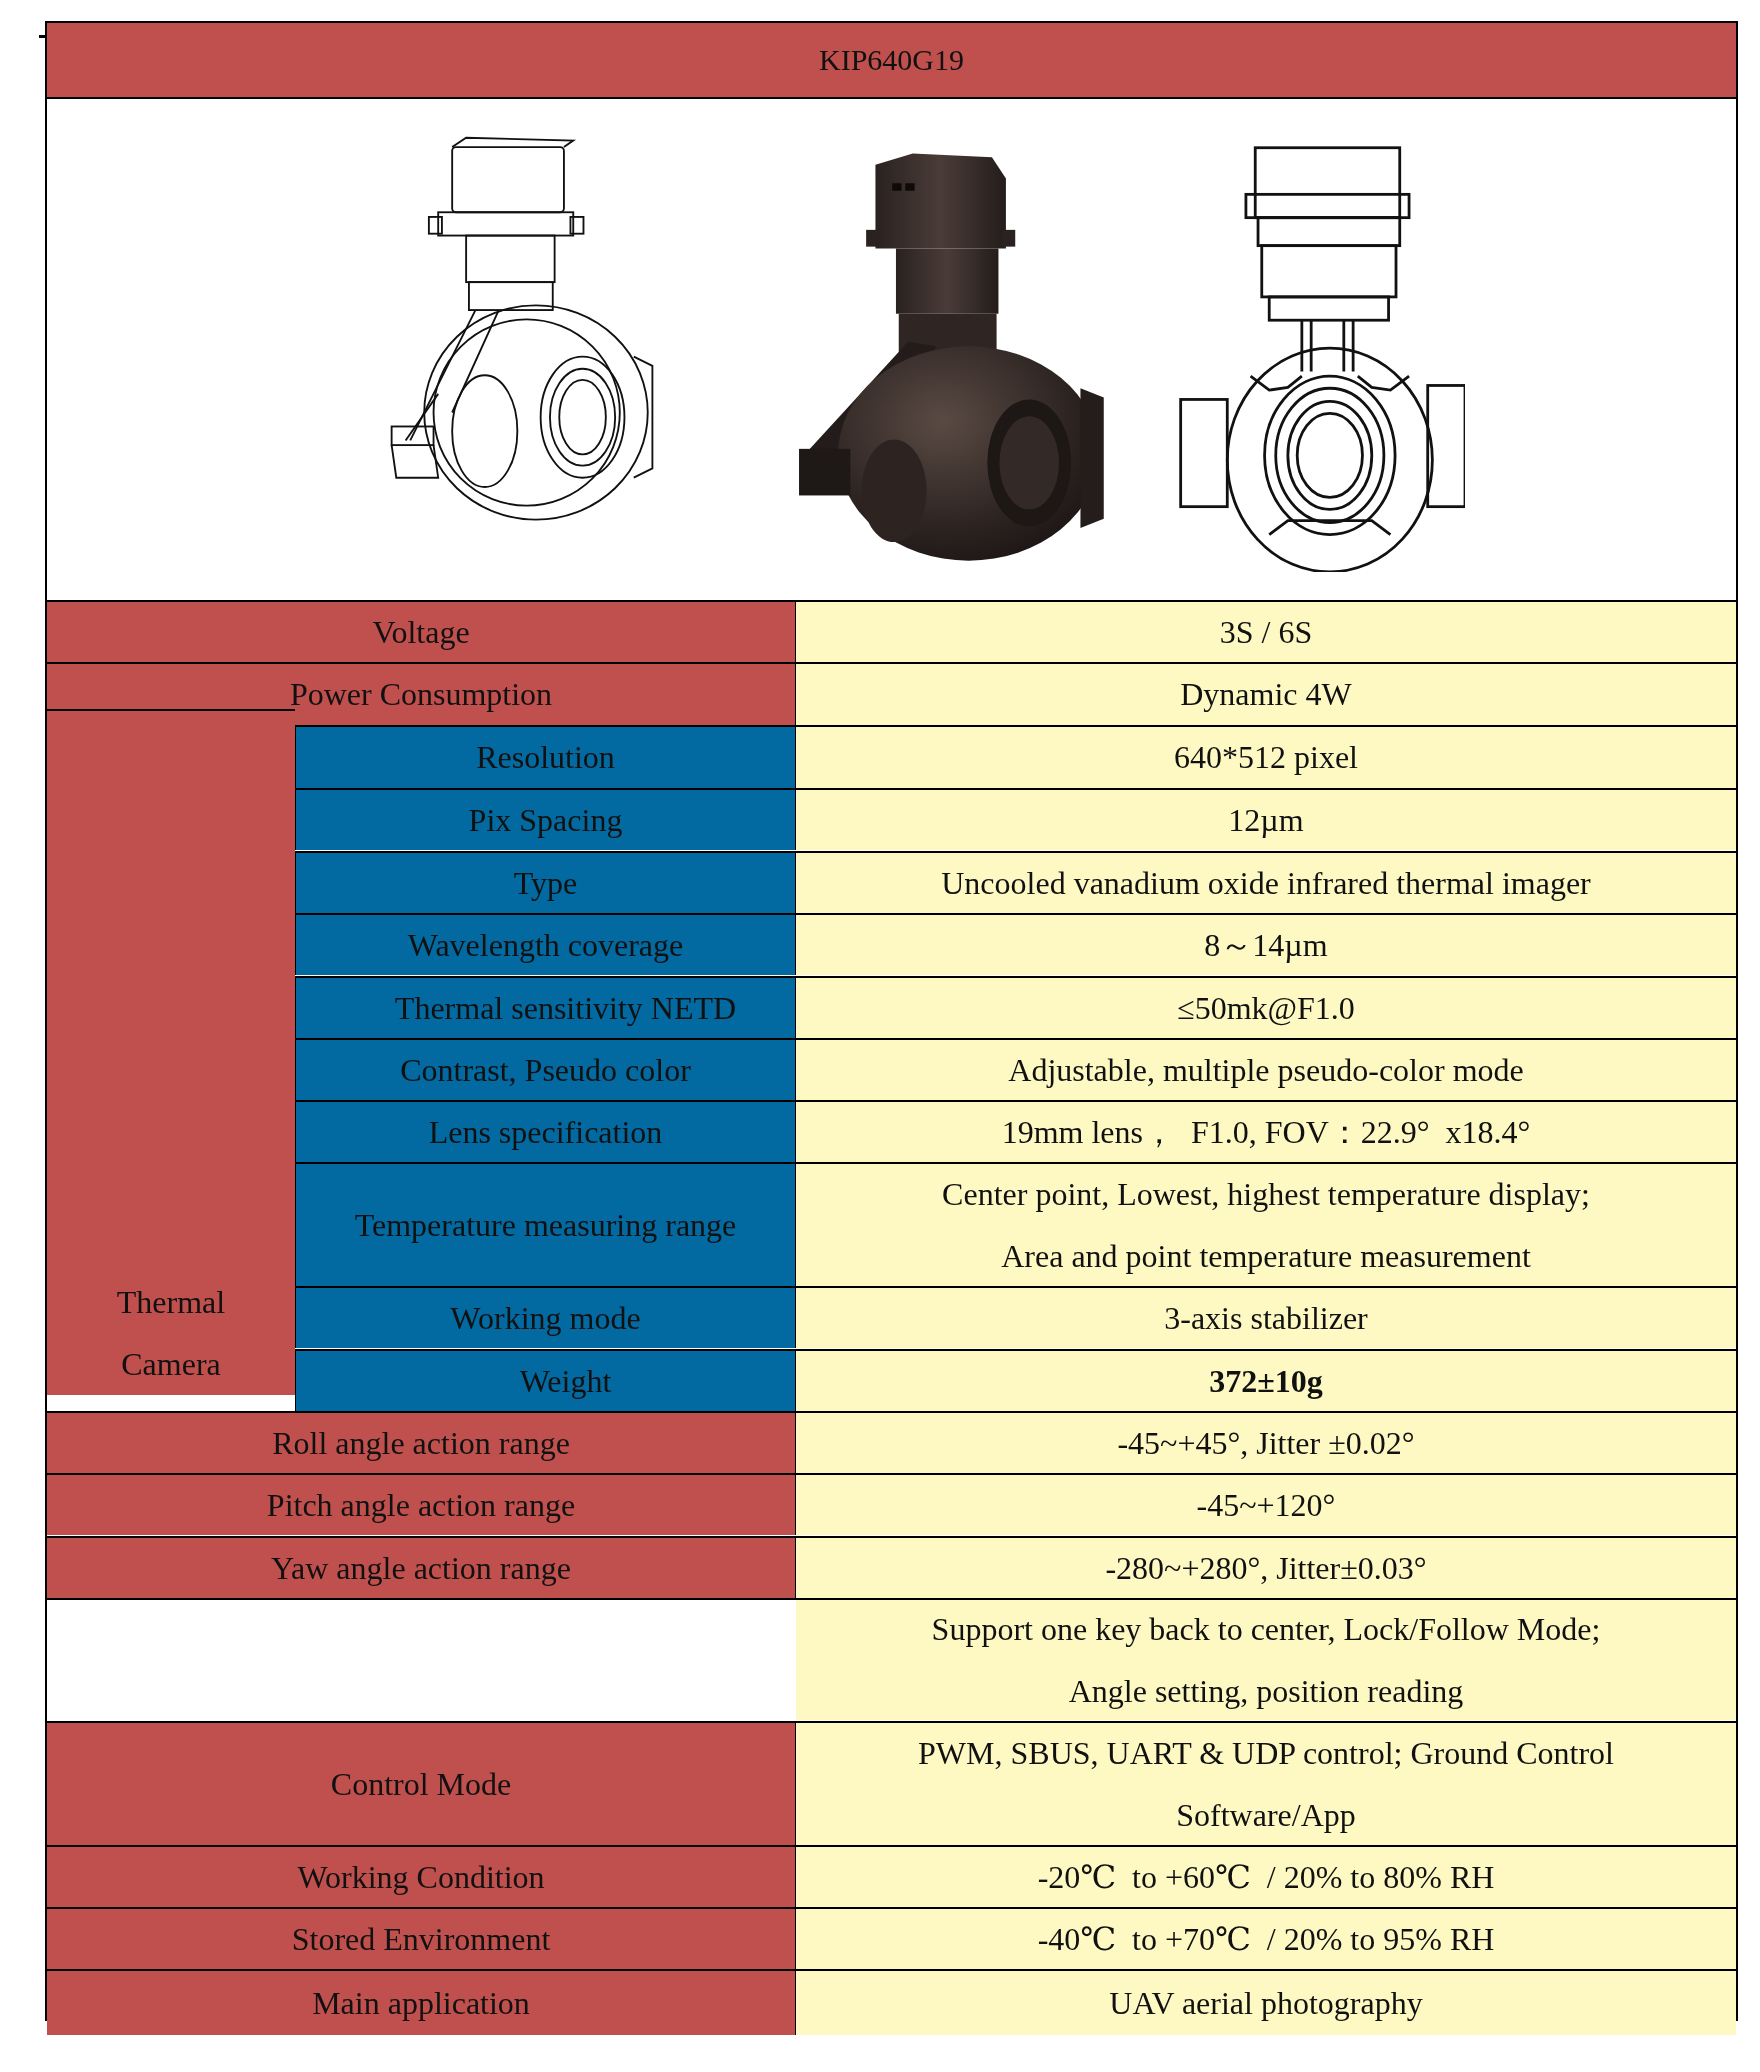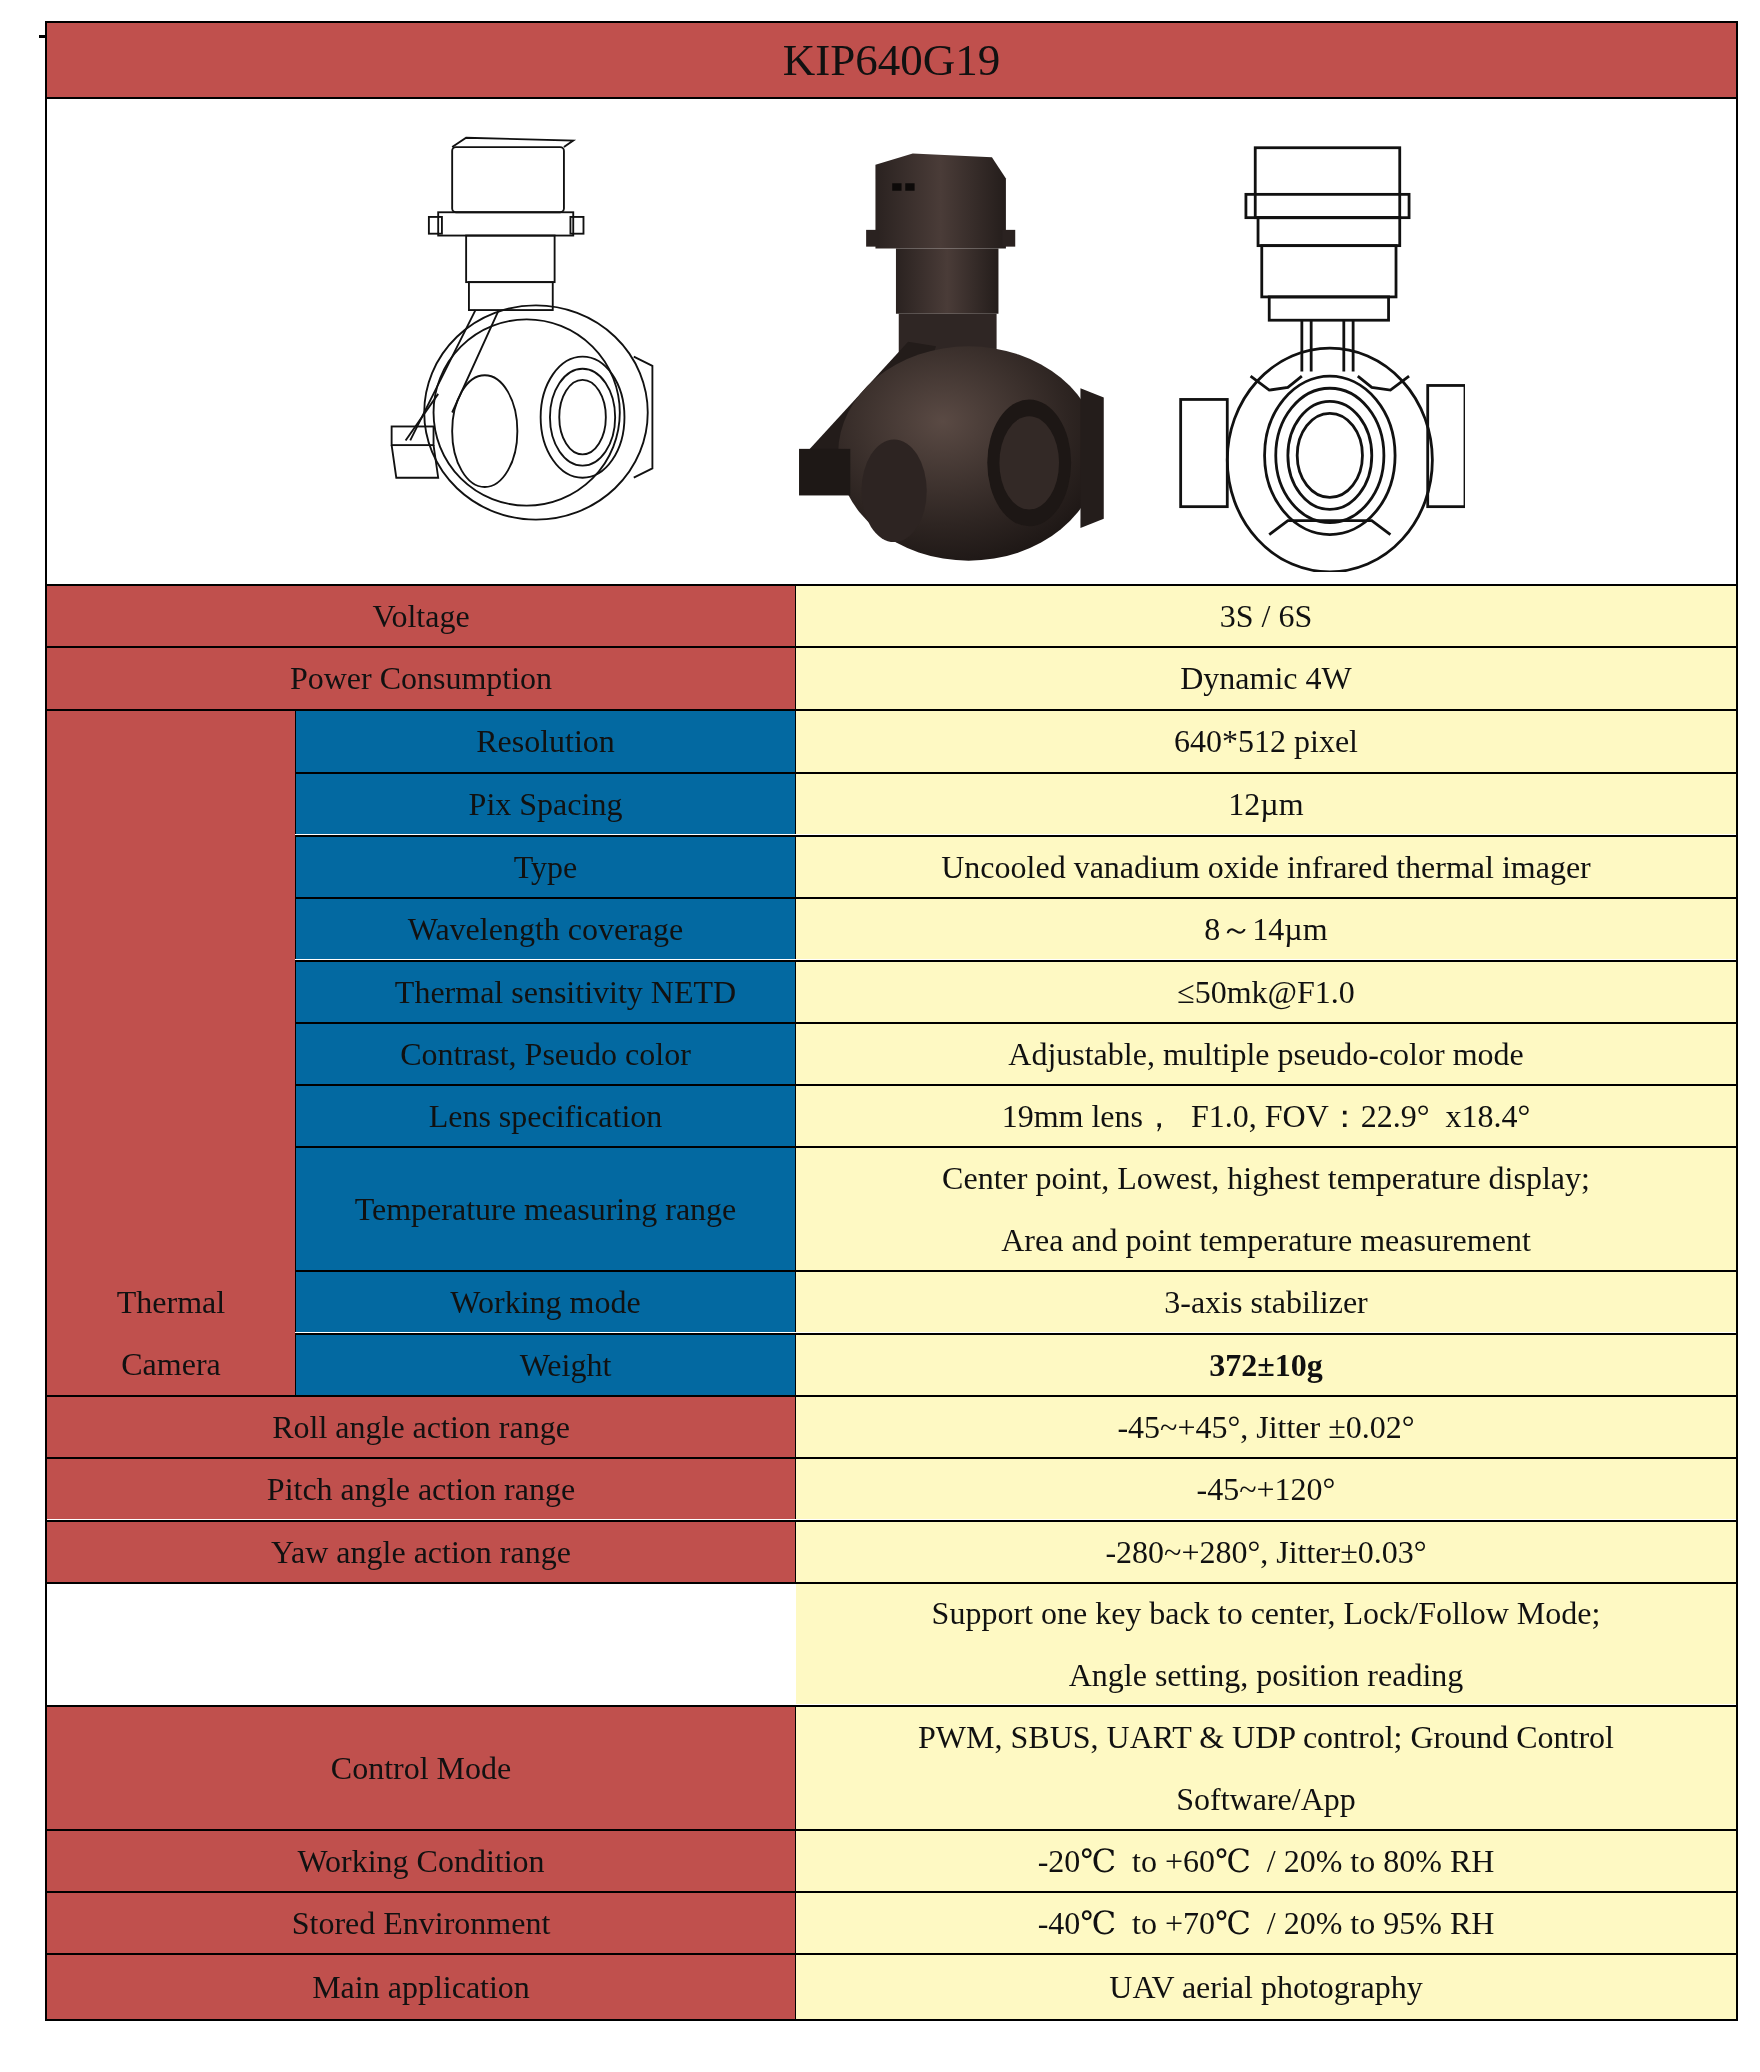--- a/index.html
+++ b/index.html
@@ -4,25 +4,25 @@
 <style>
   html, body { margin: 0; padding: 0; background: #ffffff; }
   body { width: 1761px; height: 2072px; position: relative; overflow: hidden;
          font-family: "Liberation Serif", "DejaVu Serif", serif; color: #111; }
   .mark { position: absolute; left: 39px; top: 35px; width: 6.5px; height: 2.8px; background: #000; }
   .sheet { position: absolute; left: 45px; top: 20.5px; width: 1693px; height: 2000px;
            border: 2.8px solid #000; box-sizing: border-box; }
   .title { position: absolute; left: 0; top: 0; right: 0; height: 76px; background: #C0504D;
            border-bottom: 2.8px solid #000; box-sizing: border-box;
            display: flex; align-items: center; justify-content: center;
-           font-size: 45px; }
+           font-size: 30px; }
   .images { position: absolute; left: 0; right: 0; top: 76px; height: 488px; }
   .pic { position: absolute; }
   .grid { position: absolute; left: 0; right: 0; top: 561px; bottom: 0; }
-  .row { position: absolute; left: 0; right: 0; border-top: 2.8px solid #000; box-sizing: border-box; }
+  .row { position: absolute; left: 0; right: 0; border-top: 2.8px solid #000; box-sizing: border-box; margin-top: 16px; }
   .cell { position: absolute; top: 0; bottom: 0; display: flex; align-items: center;
           justify-content: center; text-align: center; font-size: 32px; line-height: 62px;
           box-sizing: border-box; }
   .label { left: 0; width: 749px; background: #C0504D; border-right: 1.9px solid #000; }
   .sublabel { left: 248px; width: 501px; background: #0369a1; border-right: 1.9px solid #000;
               border-left: 1.9px solid #000; text-align: right; }
   .value { left: 749px; right: 0; background: #fef9c3; flex-direction: column; }
   .value.bold { font-weight: bold; }
   .group { position: absolute; left: 0; width: 248px; background: #C0504D;
            display: flex; align-items: center; justify-content: center; text-align: center;

